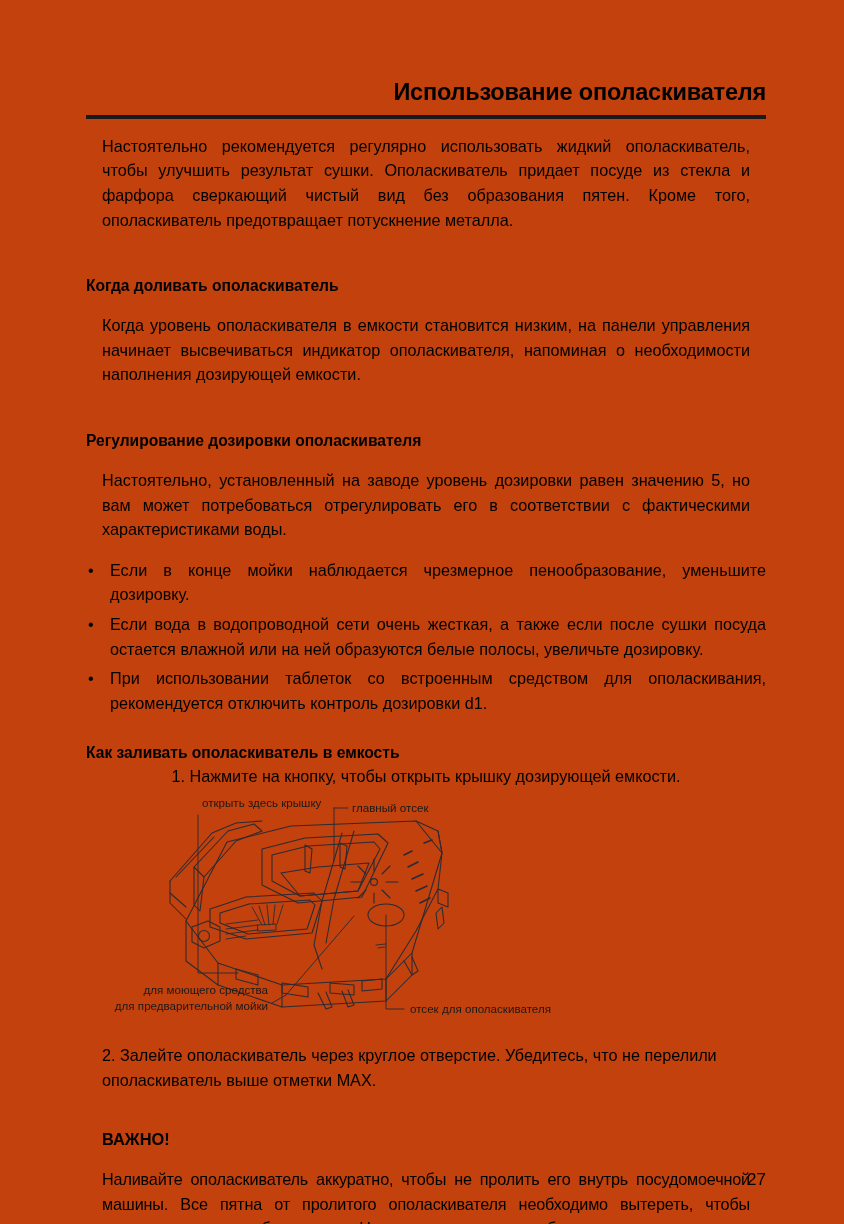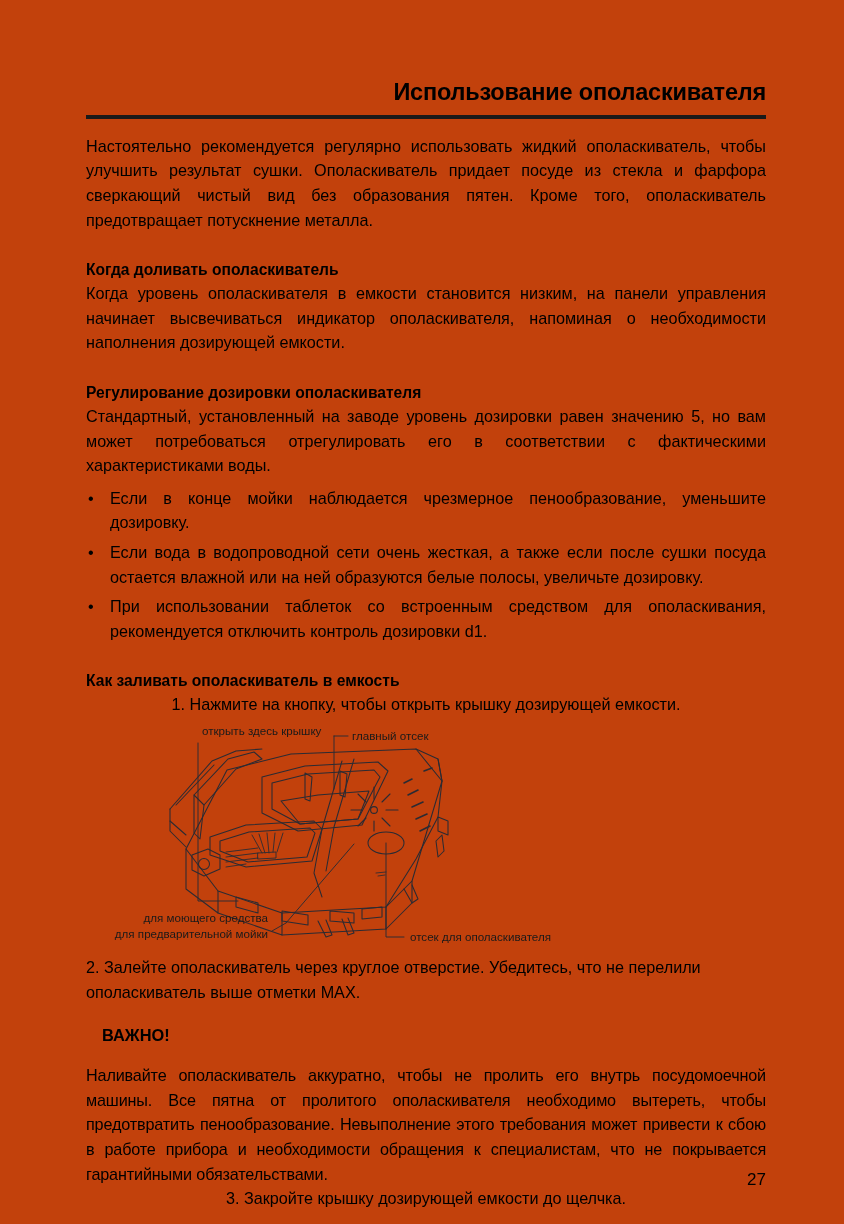--- a/index.html
+++ b/index.html
@@ -41,21 +41,21 @@
     background: #1a1a1a;
     width: 100%;
   }
 
   
   .para {
     font-size: 16.2px;
     line-height: 24.6px;
     text-align: justify;
     text-justify: inter-word;
-    margin: 0;
+    margin: 16px;
   }
   .para.first { margin-top: 15px; }
   .para.tight { text-align: left; }
 
   .sec-head {
     font-size: 15.6px;
     font-weight: bold;
     margin: 0;
     line-height: 22px;
   }
@@ -138,21 +138,21 @@
     <p class="para first">Настоятельно рекомендуется регулярно использовать жидкий ополаскиватель, чтобы улучшить результат сушки. Ополаскиватель придает посуде из стекла и фарфора сверкающий чистый вид без образования пятен. Кроме того, ополаскиватель предотвращает потускнение металла.</p>
 
     <div class="gap-lg"></div>
 
     <h2 class="sec-head">Когда доливать ополаскиватель</h2>
     <p class="para">Когда уровень ополаскивателя в емкости становится низким, на панели управления начинает высвечиваться индикатор ополаскивателя, напоминая о необходимости наполнения дозирующей емкости.</p>
 
     <div class="gap-lg"></div>
 
     <h2 class="sec-head">Регулирование дозировки ополаскивателя</h2>
-    <p class="para">Стандартный, установленный на заводе уровень дозировки равен значению 5, но вам может потребоваться отрегулировать его в соответствии с фактическими характеристиками воды.</p>
+    <p class="para">Настоятельно, установленный на заводе уровень дозировки равен значению 5, но вам может потребоваться отрегулировать его в соответствии с фактическими характеристиками воды.</p>
 
     <ul class="bullets">
       <li>
         <span class="dot">•</span>
         <span class="li-text">Если в конце мойки наблюдается чрезмерное пенообразование, уменьшите дозировку.</span>
       </li>
       <li>
         <span class="dot">•</span>
         <span class="li-text">Если вода в водопроводной сети очень жесткая, а также если после сушки посуда остается влажной или на ней образуются белые полосы, увеличьте дозировку.</span>
       </li>

